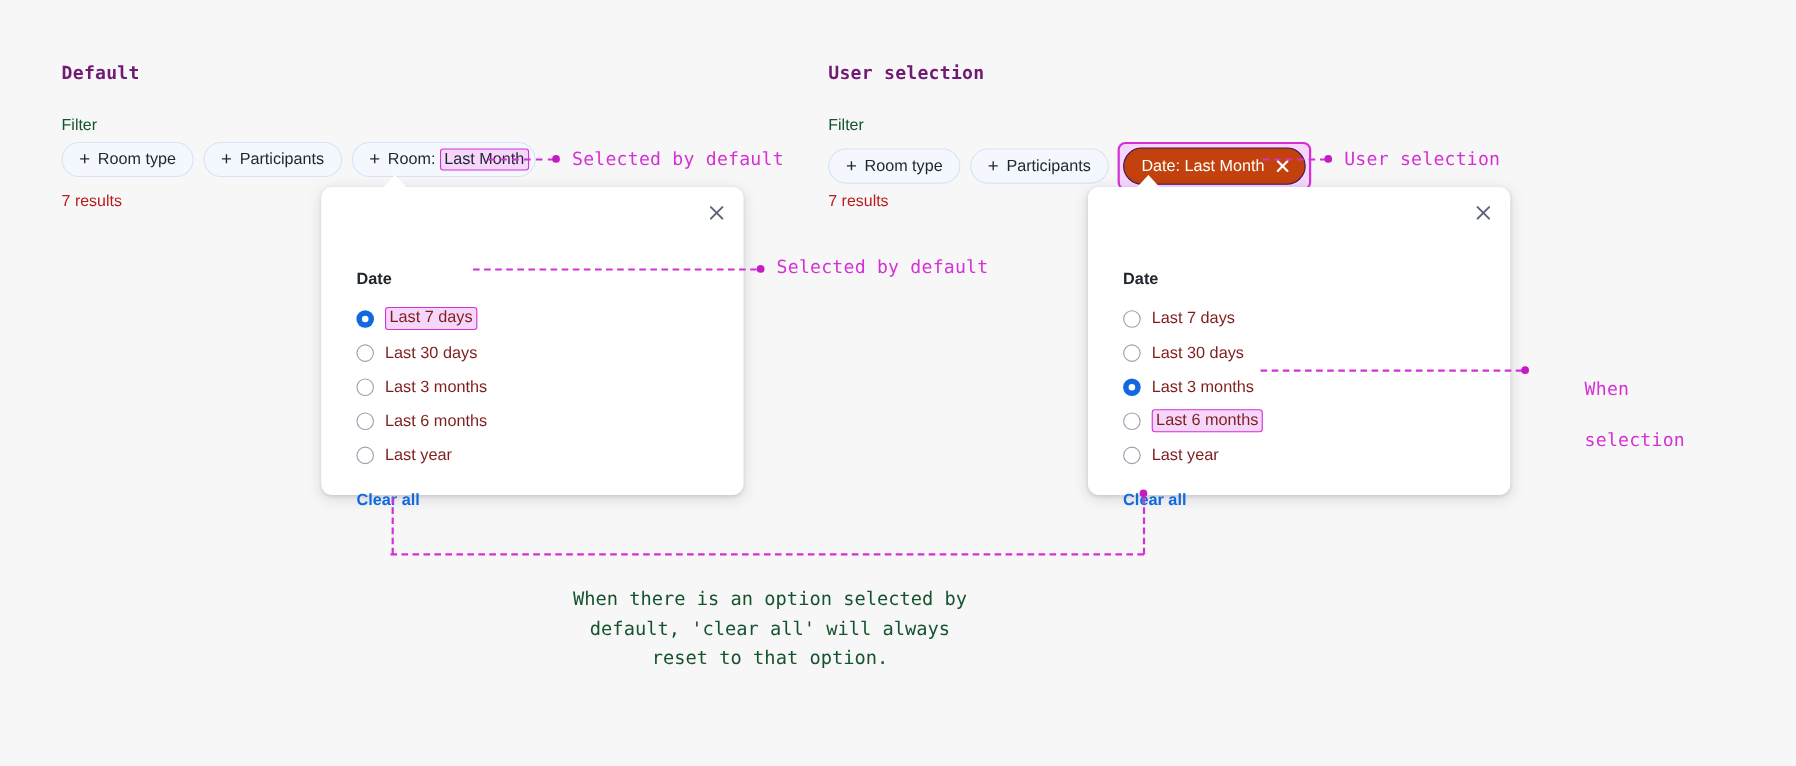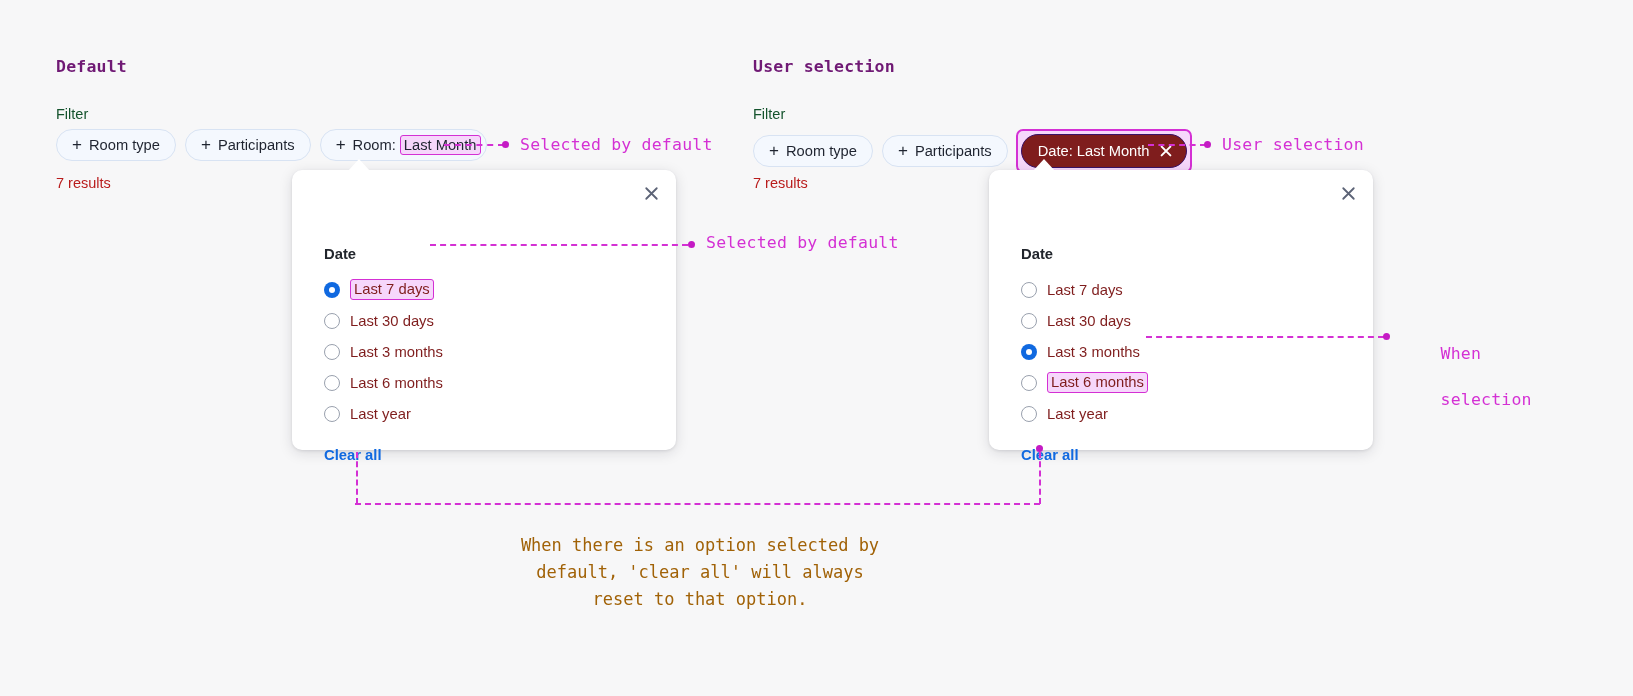--- a/index.html
+++ b/index.html
@@ -66,21 +66,21 @@
   }
   .chip .plus {
     font-size: 17px;
     line-height: 1;
     font-weight: 400;
     color: #1f2430;
     position: relative;
     top: -1px;
   }
   .chip-dark {
-    background: #7f1d1d;
+    background: #c2410c;
     border: 1px solid #3a1166;
     color: #ffffff;
     height: 34px;
     padding: 0 12px 0 16px;
     border-radius: 19px;
     gap: 8px;
   }
   .chip-dark .x-glyph {
     display: inline-flex;
     width: 16px; height: 16px;
@@ -187,21 +187,21 @@
     position: absolute;
     width: 7px; height: 7px;
     border-radius: 50%;
     background: #c41bc4;
   }
 
   .caption {
     position: absolute;
     text-align: center;
     font-family: "DejaVu Sans Mono", "Liberation Mono", monospace;
-    color: #a16207;
+    color: #14532d;
     font-size: 17px;
     line-height: 27px;
     white-space: pre;
   }
 </style>
 </head>
 <body>
 
 <div class="canvas">
 

